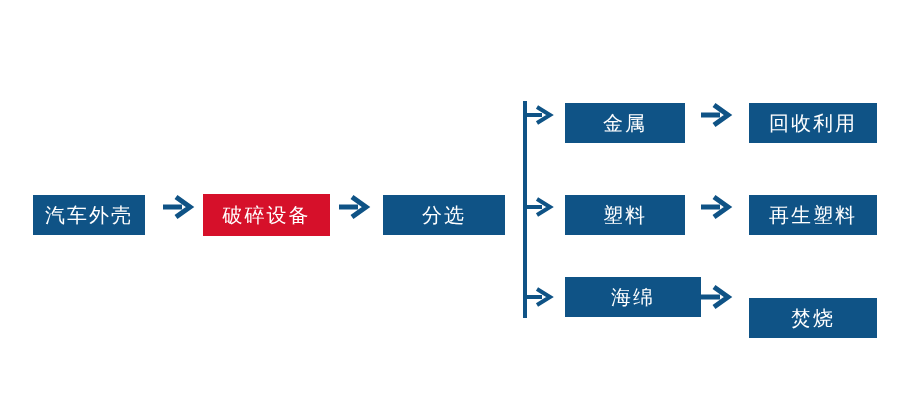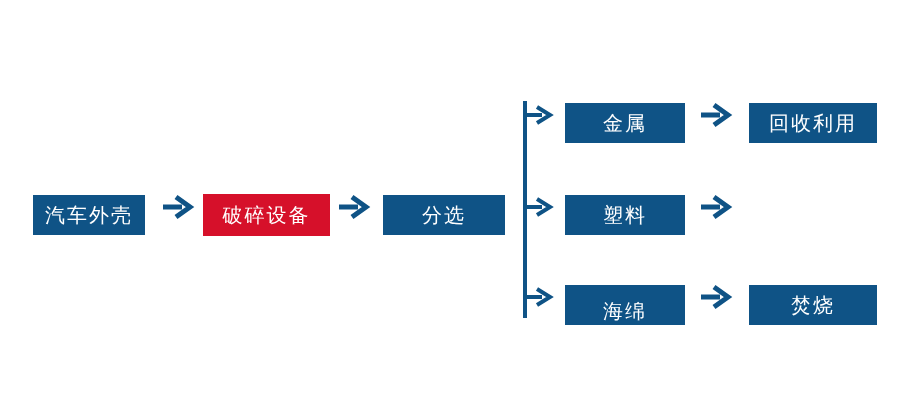--- a/index.html
+++ b/index.html
@@ -59,22 +59,22 @@
   
   .n-car     { left: 33px;  top: 187px; width: 112px; height: 40px; }
   .n-crusher { left: 203px; top: 186px; width: 127px; height: 42px; }
   .n-sorting { left: 383px; top: 187px; width: 122px; height: 40px; }
 
   
   .n-metal   { left: 565px; top: 95px;  width: 120px; height: 40px; }
   .n-recycle { left: 749px; top: 95px;  width: 128px; height: 40px; }
   .n-plastic { left: 565px; top: 187px; width: 120px; height: 40px; }
   .n-replast { left: 749px; top: 187px; width: 128px; height: 40px; }
-  .n-sponge  { left: 565px; top: 277px; width: 120px; height: 40px; align-items: flex-end; }
-  .n-burn    { left: 749px; top: 277px; width: 128px; height: 40px; }
+  .n-sponge  { left: 565px; top: 269px; width: 136px; height: 40px; }
+  .n-burn    { left: 749px; top: 290px; width: 128px; height: 40px; }
 </style>
 </head>
 <body>
 
 <div class="canvas">
 
   <svg class="connector-layer" width="900" height="411" viewBox="0 0 900 411" aria-hidden="true">
 
     <g>
       <path class="stem" d="M163 207 H 182"></path>
@@ -134,20 +134,23 @@
   <div class="node blue n-metal">
     <span>金属</span>
   </div>
   <div class="node blue n-plastic">
     <span>塑料</span>
   </div>
 
   <div class="node blue n-recycle">
     <span>回收利用</span>
   </div>
+  <div class="node blue n-replast">
+    <span>再生塑料</span>
+  </div>
 
   <div class="node blue n-sponge">
     <span>海绵</span>
   </div>
   <div class="node blue n-burn">
     <span>焚烧</span>
   </div>
 
 </div>
 

